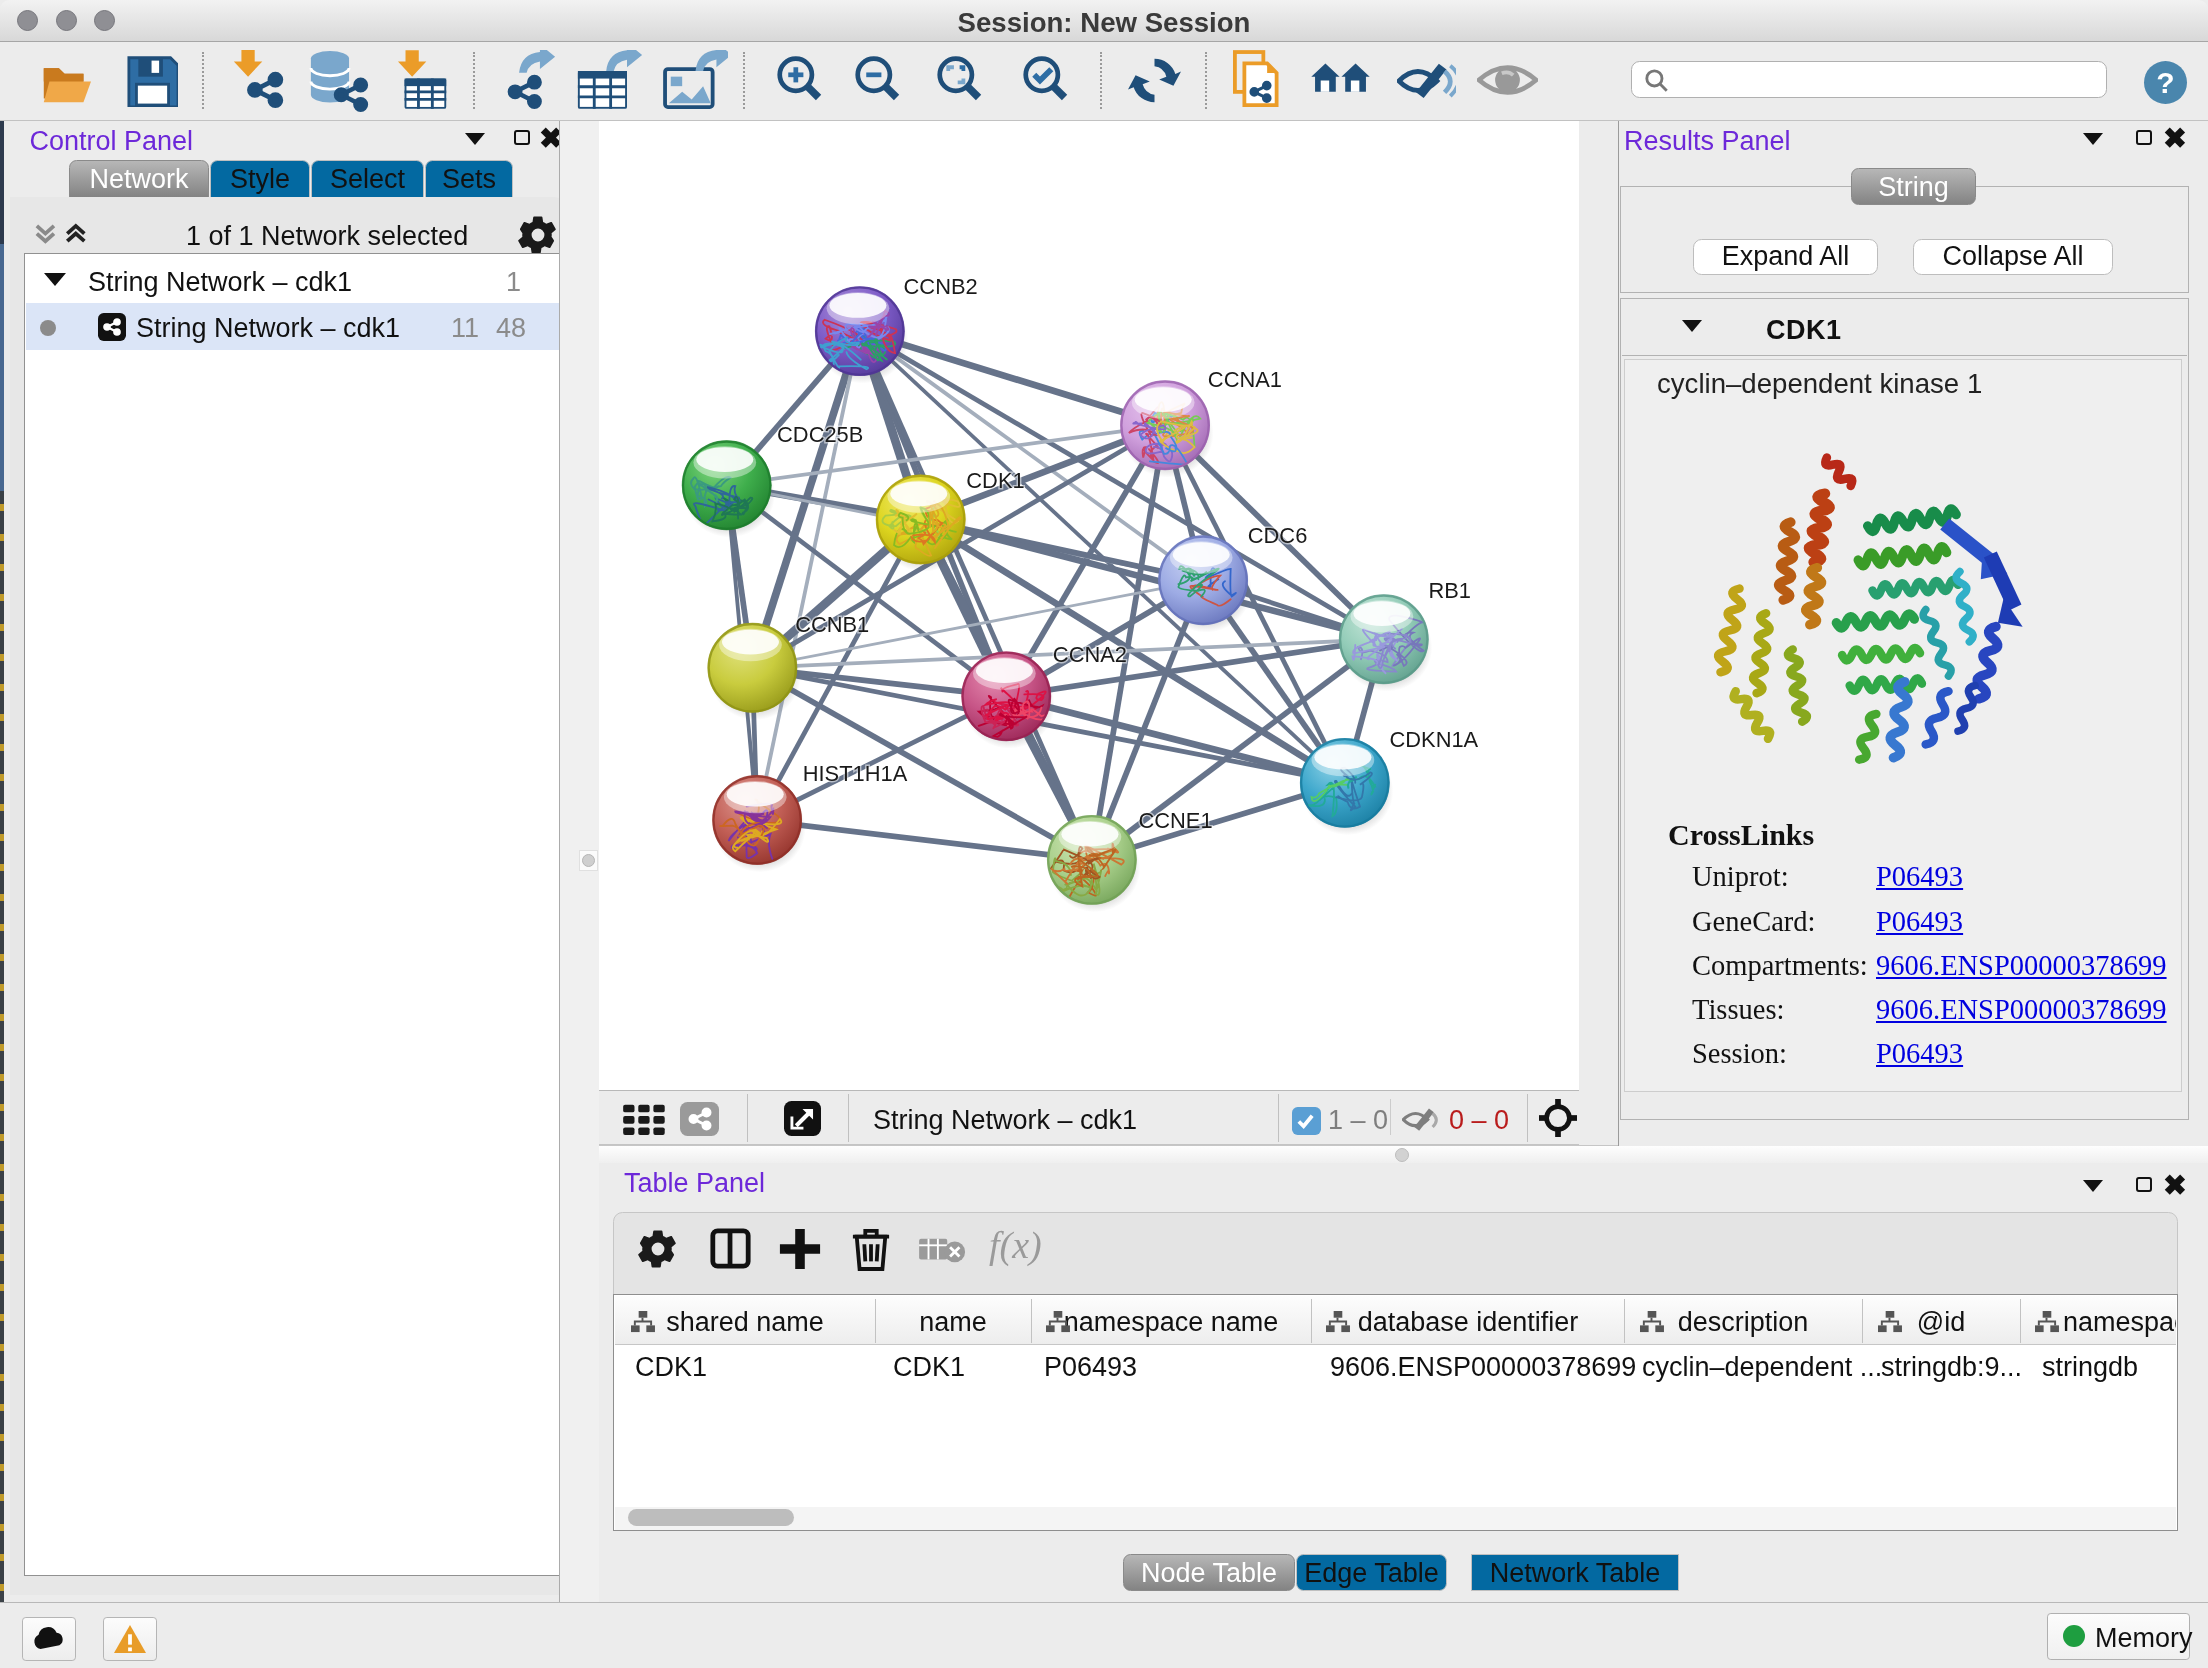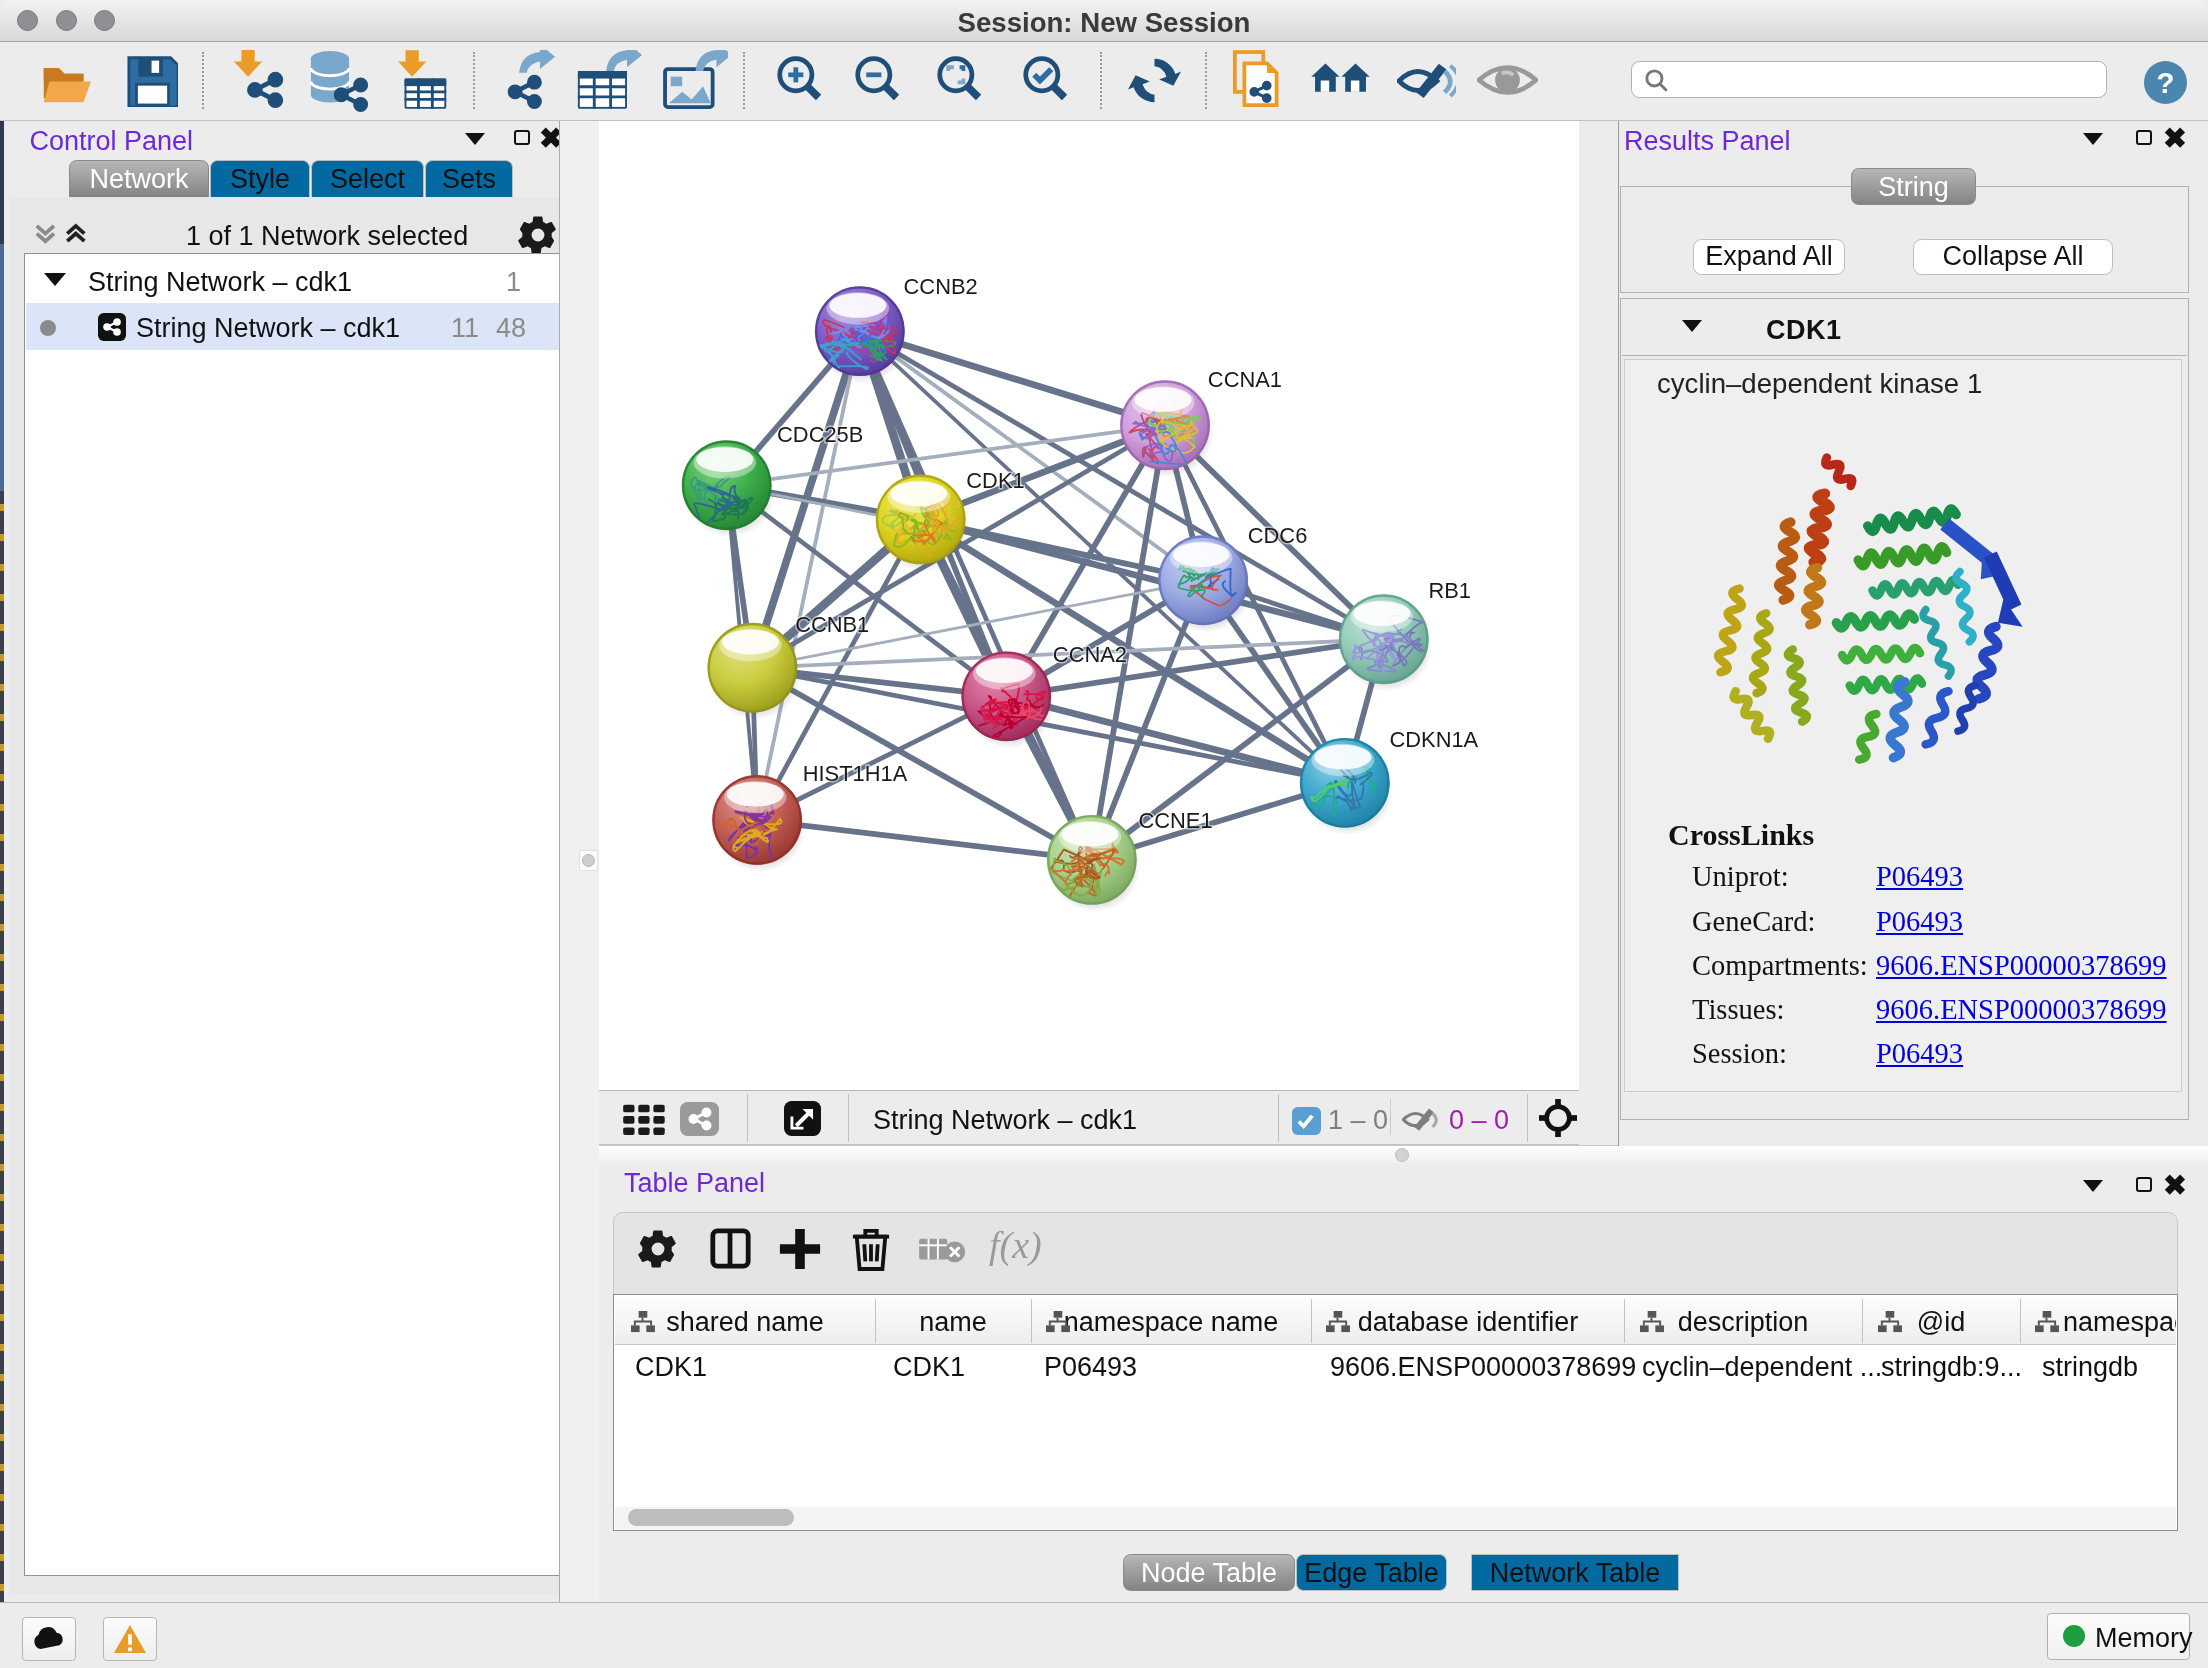--- a/index.html
+++ b/index.html
@@ -600,42 +600,42 @@
 <svg class="abs" style="left:1295px;top:1111px" width="21" height="20" viewBox="0 0 22 21">
     <path d="M4 11 l5 5 l9 -11" fill="none" stroke="#fff" stroke-width="4"></path>
   </svg>
 <div class="txt" style="left:1328px;top:1105px;font-size:27px;color:#7e7e7e">1 – 0</div>
 <div class="abs" style="left:1390px;top:1099px;width:0;height:36px;border-left:1px solid #cccccc"></div>
 <svg class="abs" style="left:1402px;top:1103px" width="38" height="32" viewBox="0 0 62 50">
     <path d="M2 26 q20 -20 40 0 q-20 20 -40 0 z" fill="none" stroke="#7e7e7e" stroke-width="5"></path>
     <path d="M44 8 l8 6 l-24 30 l-8 -6 z" fill="#7e7e7e"></path>
     <path d="M50 16 q12 10 0 22" fill="none" stroke="#a9a9a9" stroke-width="5"></path>
   </svg>
-<div class="txt" style="left:1449px;top:1105px;font-size:27px;color:#a21caf">0 – 0</div>
+<div class="txt" style="left:1449px;top:1105px;font-size:27px;color:#b91c1c">0 – 0</div>
 <div class="abs" style="left:1527px;top:1094px;width:0;height:48px;border-left:1px solid #c0c0c0"></div>
 <svg class="abs" style="left:1539px;top:1099px" width="38" height="38" viewBox="0 0 40 40">
     <g stroke="#111" fill="none">
       <circle cx="20" cy="20" r="12" stroke-width="5"></circle>
       <line x1="20" y1="0" x2="20" y2="10" stroke-width="6"></line>
       <line x1="20" y1="30" x2="20" y2="40" stroke-width="6"></line>
       <line x1="0" y1="20" x2="10" y2="20" stroke-width="6"></line>
       <line x1="30" y1="20" x2="40" y2="20" stroke-width="6"></line>
     </g>
   </svg>
 <div class="abs" style="left:599px;top:1145px;width:1609px;height:18px;background:linear-gradient(#fefefe,#efefef);border-top:1px solid #c6c6c6"></div>
 <div class="abs" style="left:1395px;top:1148px;width:14.3px;height:14.3px;border-radius:50%;background:#d2d2d2;border:1px solid #bdbdbd"></div>
 <div class="abs" style="left:1618px;top:121px;width:591px;height:1025px;background:#ececec;border-left:1px solid #9b9b9b"></div>
 <div class="panelttl" style="left:1624px;top:126px">Results Panel</div>
 <div class="caret" style="left:2083px;top:133px"></div>
 <div class="wbtn" style="left:2136px;top:130px;border-radius:2.9px"></div>
 <div class="xbtn" style="left:2163px;top:122px">✖</div>
 <div class="abs" style="left:1620px;top:186px;width:569px;height:107px;border:1.9px solid #b2b2b2;background:#ececec"></div>
 <div class="abs" style="left:1620px;top:298px;width:569px;height:822px;border:1.9px solid #b2b2b2;background:#ececec"></div>
 <div class="tab tabsel" style="left:1851px;top:168px;width:125px;height:37px;border-radius:7.6px">String</div>
-<div class="btn" style="left:1693px;top:239px;width:152px;height:36px;line-height:33px">Expand All</div>
+<div class="btn" style="left:1693px;top:239px;width:185px;height:36px;line-height:33px">Expand All</div>
 <div class="btn" style="left:1913px;top:239px;width:200px;height:36px;line-height:33px">Collapse All</div>
 <div class="caret" style="left:1682px;top:320px"></div>
 <div class="txt" style="left:1766px;top:315px;font-size:27px;font-weight:bold;letter-spacing:0.5px">CDK1</div>
 <div class="abs" style="left:1622px;top:355px;width:565px;height:0;border-top:1.9px solid #b2b2b2"></div>
 <div class="abs" style="left:1624px;top:359px;width:558px;height:733px;background:#efefef;border:1px solid #cdcdcd">
     <div class="txt" style="left:32px;top:7.6px;font-size:27.6px;color:#222">cyclin–dependent kinase 1</div>
     <svg width="361" height="328" viewBox="0 0 380 345" style="position:absolute;left:48;top:86">
       <g>
         <path d="M 162.0 12.0 Q 156.5 22.9 168.2 19.5 Q 180.0 16.1 174.5 27.0 Q 169.0 37.9 180.8 34.5 Q 192.5 31.1 187.0 42.0" stroke="#b82818" stroke-width="9" fill="none" stroke-linecap="round"></path>
         <path d="M 160.0 50.0 Q 145.0 52.1 158.5 59.0 Q 172.0 65.9 157.0 68.0 Q 142.0 70.1 155.5 77.0 Q 169.0 83.9 154.0 86.0 Q 139.0 88.1 152.5 95.0 Q 166.0 101.9 151.0 104.0 Q 136.0 106.1 149.5 113.0 Q 163.0 119.9 148.0 122.0" stroke="#bc4014" stroke-width="11" fill="none" stroke-linecap="round"></path>

